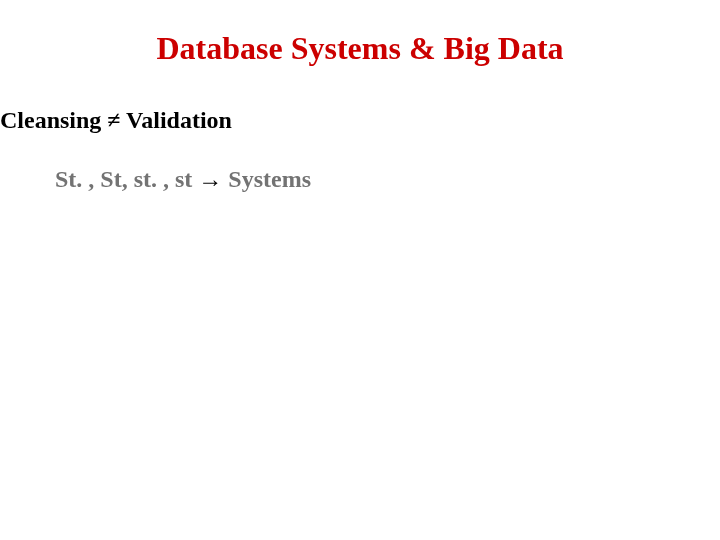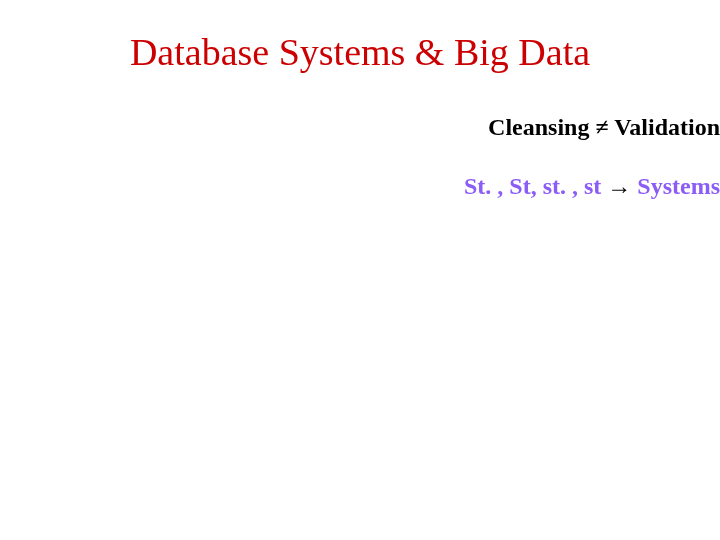--- a/index.html
+++ b/index.html
@@ -11,43 +11,41 @@
       overflow: hidden;
     }
     .slide {
       width: 100%;
       height: 100%;
       padding: 30px 0 0 0;
     }
     .title {
       text-align: center;
       color: #cc0000;
-      font-weight: normal;
-      font-size: 38px;
+      font-weight: bold;
+      font-size: 32px;
       margin-bottom: 40px;
     }
     .content {
-      padding-left: 85px;
-      text-align: right;
     }
     .line {
       margin-bottom: 32px;
     }
     .bold {
       font-weight: bold;
       font-size: 24px;
     }
     .indent {
       padding-left: 55px;
     }
     .neq {
       font-family: "Times New Roman", serif;
     }
     .blue {
-      color: #8b5cf6;
+      color: #737373;
     }
     .arrow {
       color: #000000;
       font-weight: bold;
     }
   </style>
 </head>
 <body>
 
 <div class="slide">

